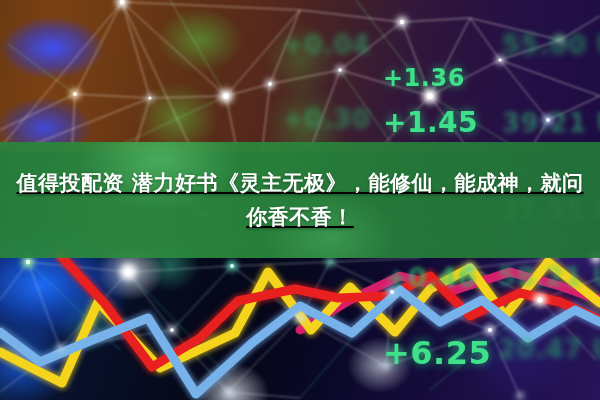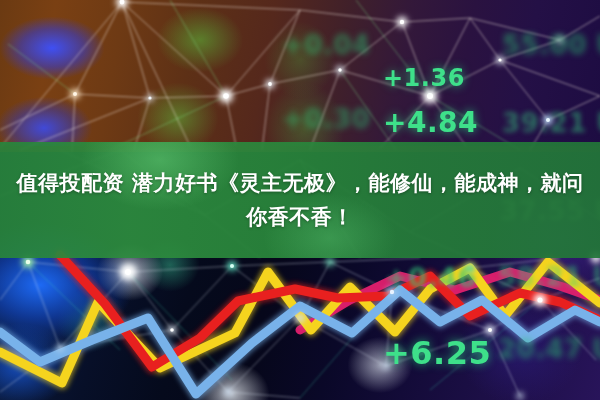--- a/index.html
+++ b/index.html
@@ -93,20 +93,21 @@
         rgba(40,132,60,.93) 0%,
         rgba(45,140,62,.93) 22%,
         rgba(42,136,60,.92) 45%,
         rgba(38,126,58,.92) 70%,
         rgba(34,118,56,.93) 100%);
     display: flex;
     align-items: center;
     justify-content: center;
     box-sizing: border-box;
     padding: 16px 14px;
+    text-decoration: underline;
   }
   .band-text {
     color: #ffffff;
     font-family: "DejaVu Sans", sans-serif;
     font-size: 21px;
     font-weight: 700;
     line-height: 34px;
     text-align: center;
     letter-spacing: .5px;
     text-shadow: 0 1px 3px rgba(0,0,0,.35);
@@ -294,21 +295,21 @@
       <circle cx="330" cy="262" r="4" fill="#6fe0bb" filter="url(#nodeglow)"></circle>
       <circle cx="520" cy="396" r="3.2" fill="#cfe0f2" filter="url(#nodeglow)"></circle>
     </g>
   </svg>
 
   <div class="ticker t-blur2" style="left:282px; top:30px;  font-size:26px;">+0.04</div>
   <div class="ticker t-sharp" style="left:383px; top:28px;  font-size:24px;margin-top:36px;">+1.36</div>
   <div class="ticker t-blur2" style="left:502px; top:30px;  font-size:26px;">55.00 U</div>
 
   <div class="ticker t-blur2" style="left:282px; top:104px; font-size:26px;">+0.30</div>
-  <div class="ticker t-sharp" style="left:383px; top:106px; font-size:28px;">+4.84</div>
+  <div class="ticker t-sharp" style="left:383px; top:106px; font-size:28px;">+1.45</div>
   <div class="ticker t-blur3" style="left:502px; top:108px; font-size:26px;">39.21 U</div>
 
   <div class="ticker t-blur1" style="left:500px; top:196px; font-size:26px; color:rgba(120,190,140,.55);">37.55 U</div>
 
   <div class="ticker t-blur1" style="left:385px; top:262px; font-size:27px;">+0.46</div>
   <div class="ticker t-blur3" style="left:498px; top:262px; font-size:26px;">58.21 U</div>
 
   <div class="ticker t-sharp" style="left:383px; top:334px; font-size:32px;">+6.25</div>
   <div class="ticker t-blur2" style="left:498px; top:334px; font-size:26px;">20.47 U</div>
 

